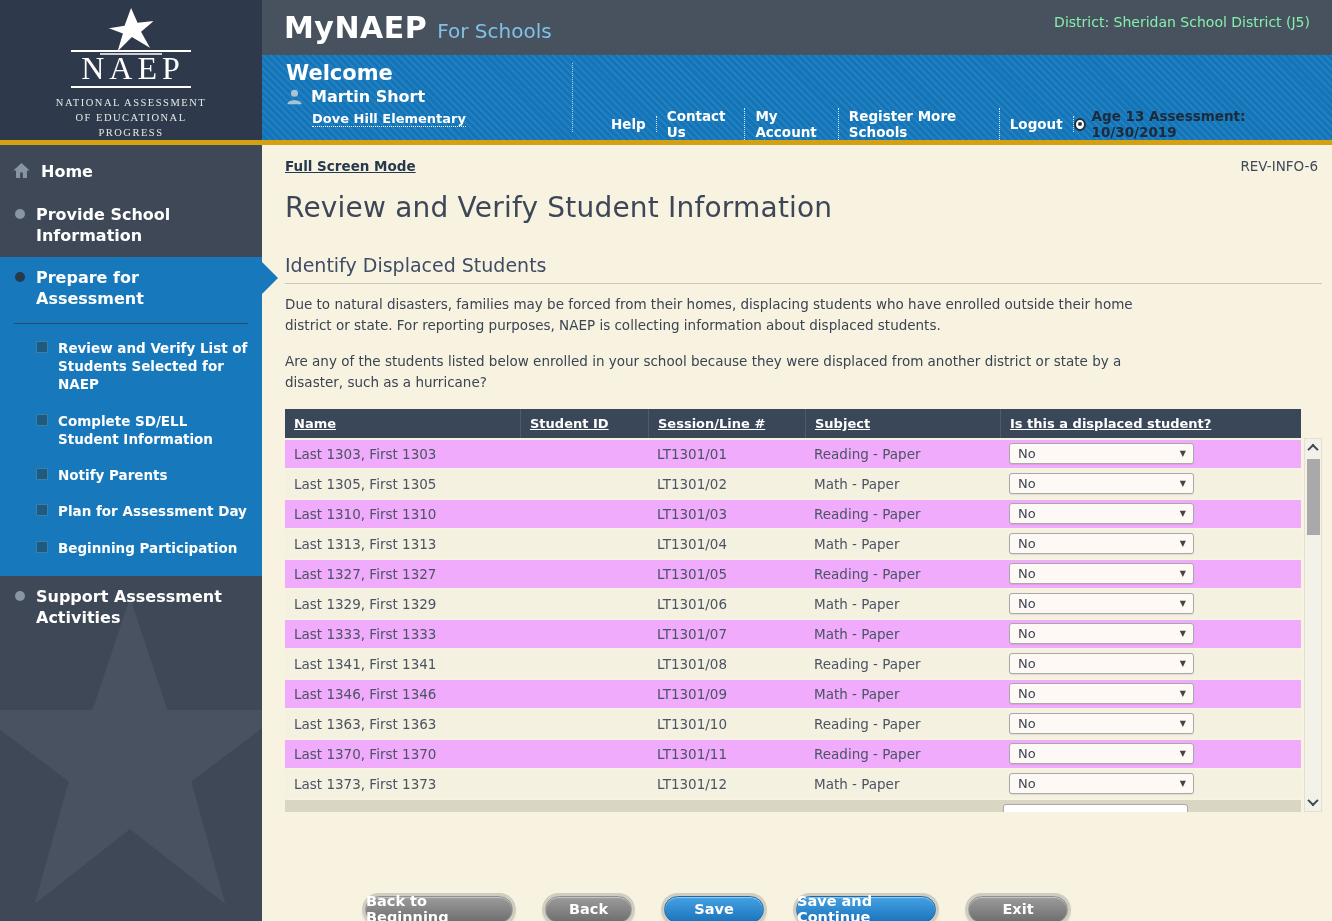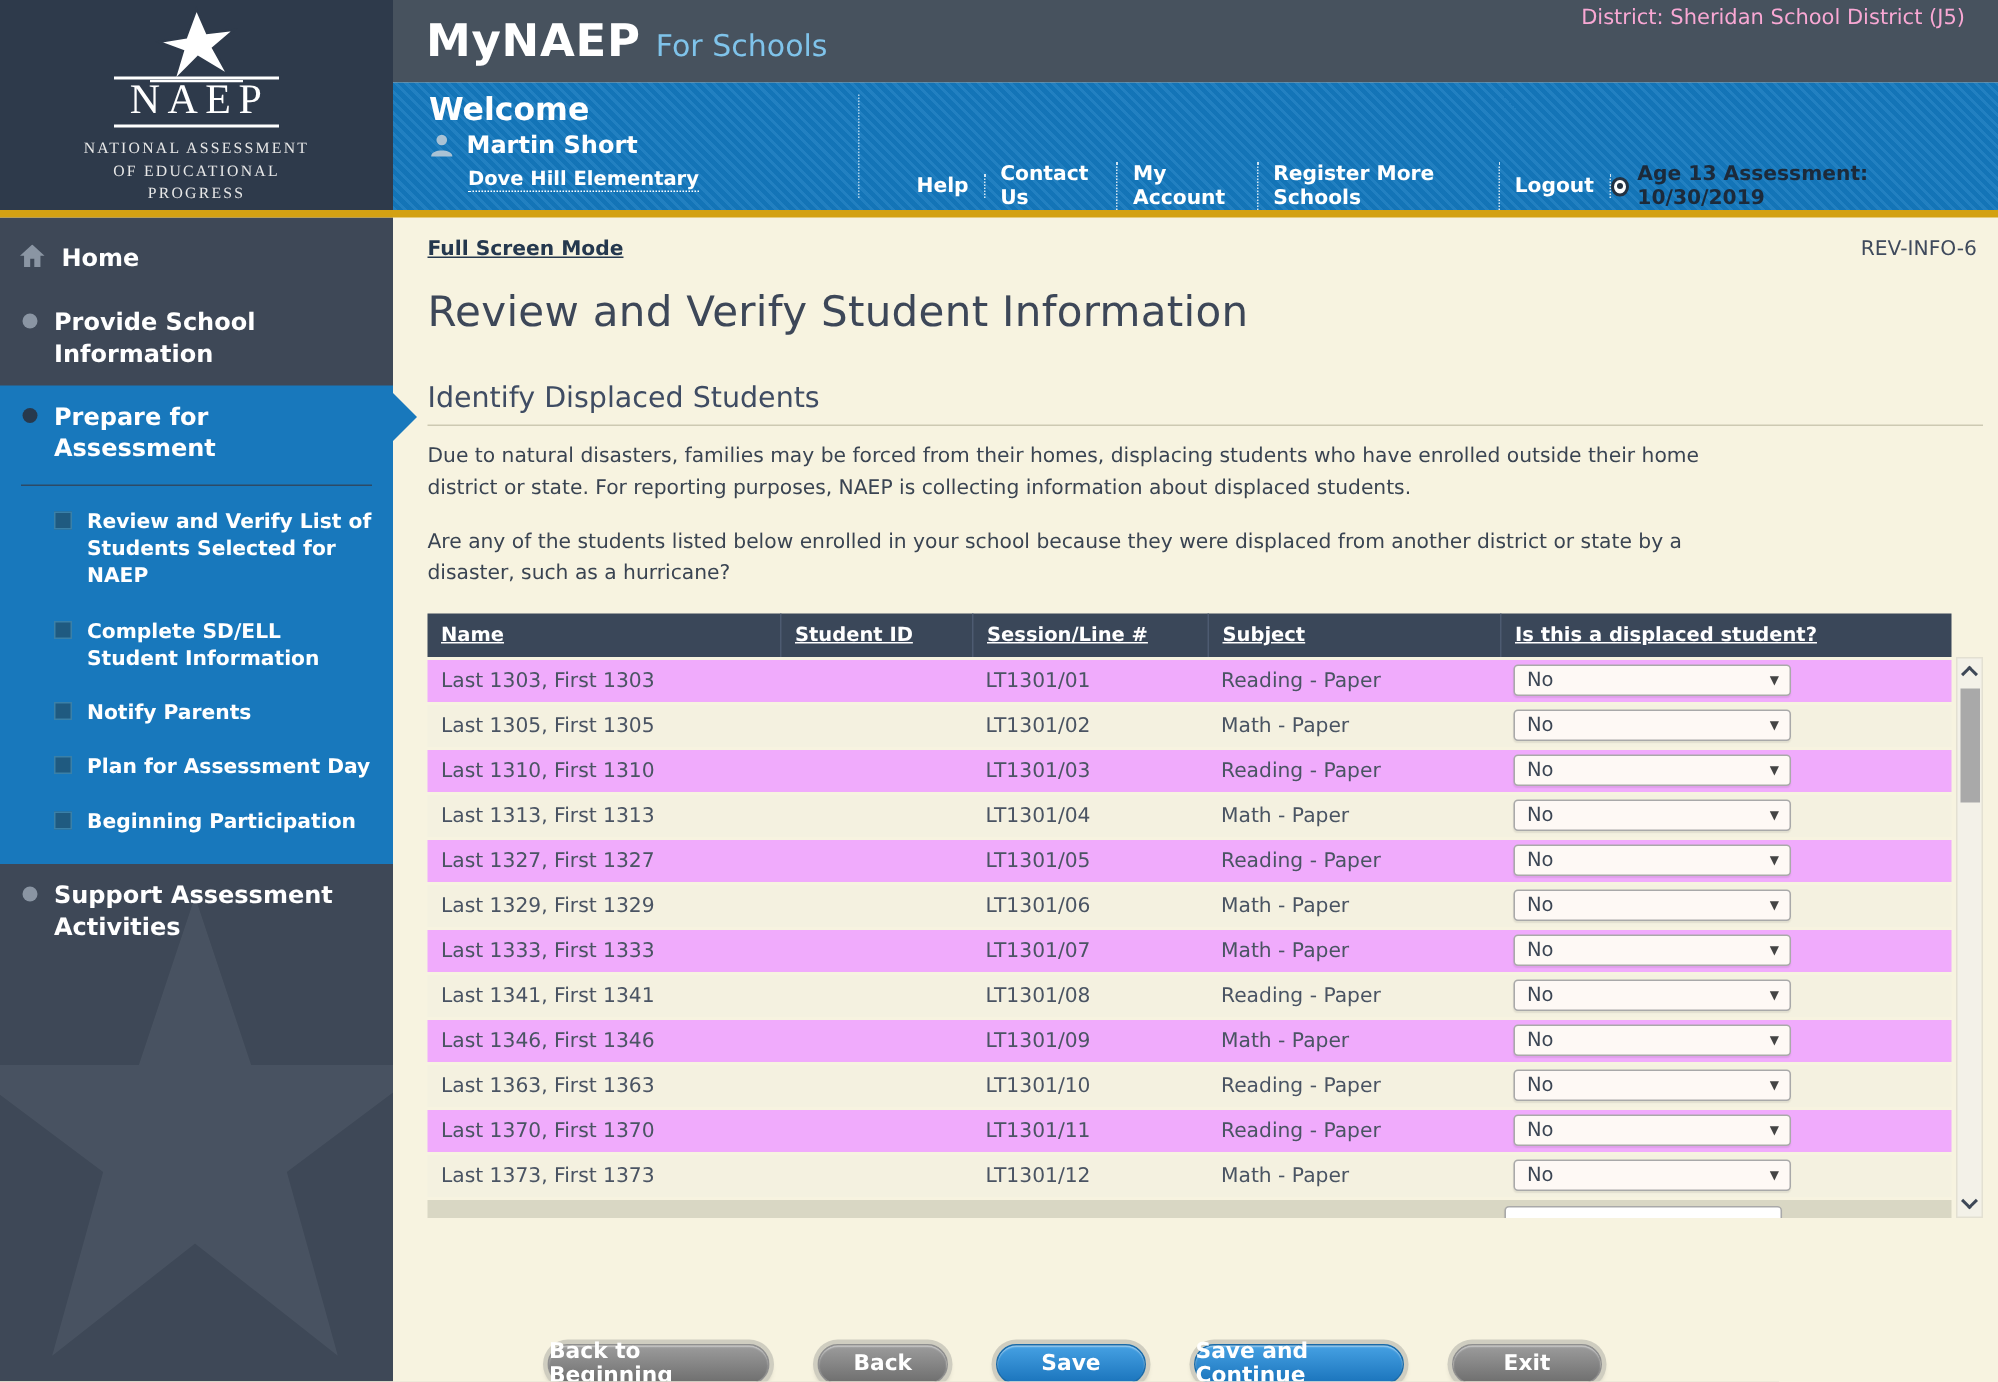--- a/index.html
+++ b/index.html
@@ -4,27 +4,27 @@
 <style>
   * { margin:0; padding:0; box-sizing:border-box; }
   html,body { background:#e8e4d4; }
   body { font-family:"DejaVu Sans","Liberation Sans",sans-serif; }
   .app { position:relative; width:1332px; height:921px; background:#f7f3e0; overflow:hidden; }
 
   
   .header { position:absolute; top:0; left:0; width:1332px; height:145px; }
   .logo-block { position:absolute; left:0; top:0; width:262px; height:140px; background:#2e3a4b; z-index:3; text-align:center; padding-top:4px; }
   .logo-star { display:block; margin:0 auto; }
-  .naep-word { display:inline-block; font-family:"Liberation Serif","DejaVu Serif",serif; font-size:28px; letter-spacing:5px; color:#fff; border-top:2px solid #fff; border-bottom:2px solid #fff; padding:0 6px 2px 10px; line-height:1.0; margin-top:-10px; }
+  .naep-word { display:inline-block; font-family:"Liberation Serif","DejaVu Serif",serif; font-size:32px; letter-spacing:5px; color:#fff; border-top:2px solid #fff; border-bottom:2px solid #fff; padding:0 6px 2px 10px; line-height:1.0; margin-top:-10px; }
   .logo-tagline { margin-top:7px; color:#e8e8e8; font-size:10.5px; letter-spacing:1.5px; line-height:1.45; font-family:"Liberation Serif","DejaVu Serif",serif; }
   .top-strip { margin-left:262px; height:55px; background:#47525e; display:flex; align-items:center; justify-content:space-between; padding:0 22px 0 22px; }
   .brand { display:flex; align-items:baseline; gap:10px; }
   .brand-title { color:#fff; font-size:30px; font-weight:bold; letter-spacing:0.5px; }
   .brand-sub { color:#7fc3ea; font-size:20px; }
-  .district { color:#f9a8d4; font-size:14px; padding-top:4px; align-self:flex-start; }
+  .district { color:#86efac; font-size:14px; padding-top:14px; align-self:flex-start; }
   .blue-band { margin-left:262px; height:85px; background:#1478bd;
      background-image:repeating-linear-gradient(45deg, rgba(255,255,255,0.06) 0 2px, rgba(0,0,0,0.03) 2px 5px);
      display:flex;gap:28px; }
   .welcome-block { width:282px; padding:6px 0 0 24px; }
   .welcome-label { color:#fff; font-size:21px; font-weight:bold; }
   .welcome-user { display:flex; align-items:center; gap:8px; margin-top:2px; }
   .welcome-user-name { color:#fff; font-size:16px; font-weight:bold; }
   .welcome-school { margin-left:26px; margin-top:2px; }
   .welcome-school a { color:#fff; font-size:13px; font-weight:bold; text-decoration:none; border-bottom:1px dotted #fff; cursor:pointer; }
   .band-divider { border-left:1px dotted rgba(255,255,255,0.65); margin:8px 0; }

